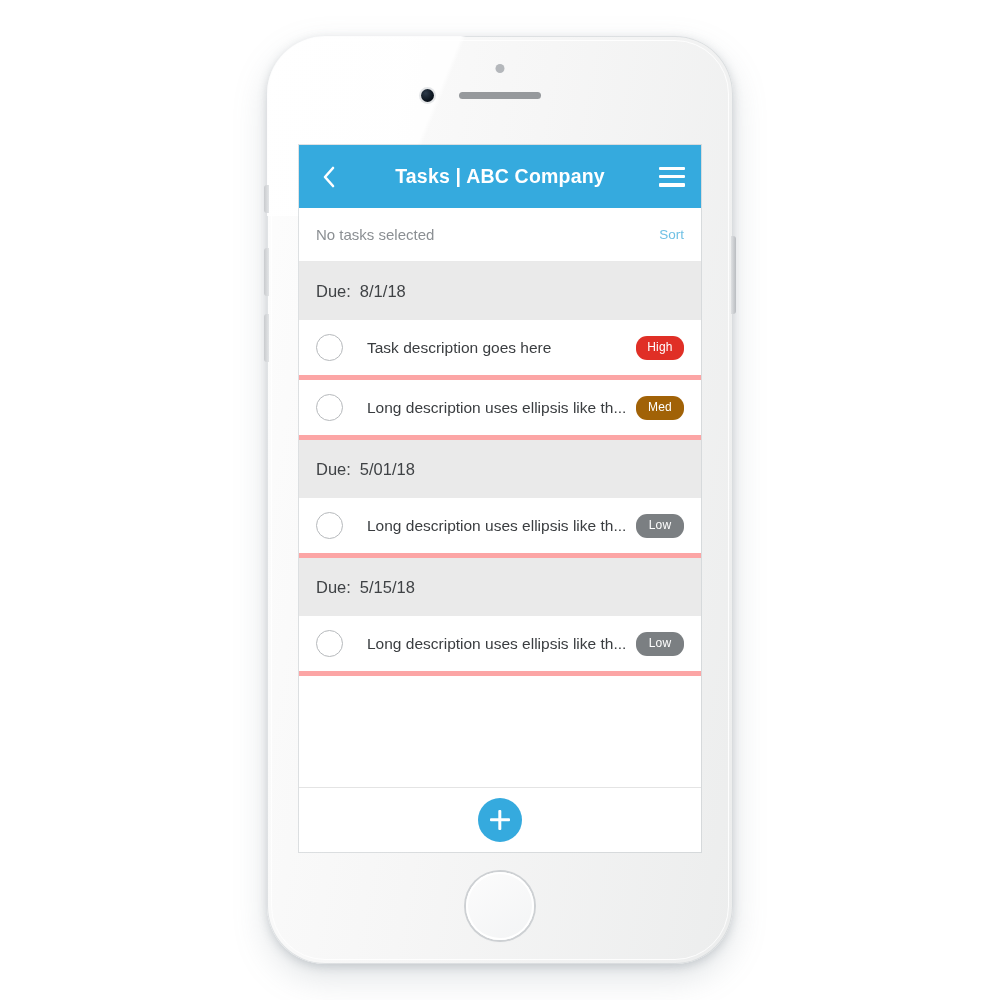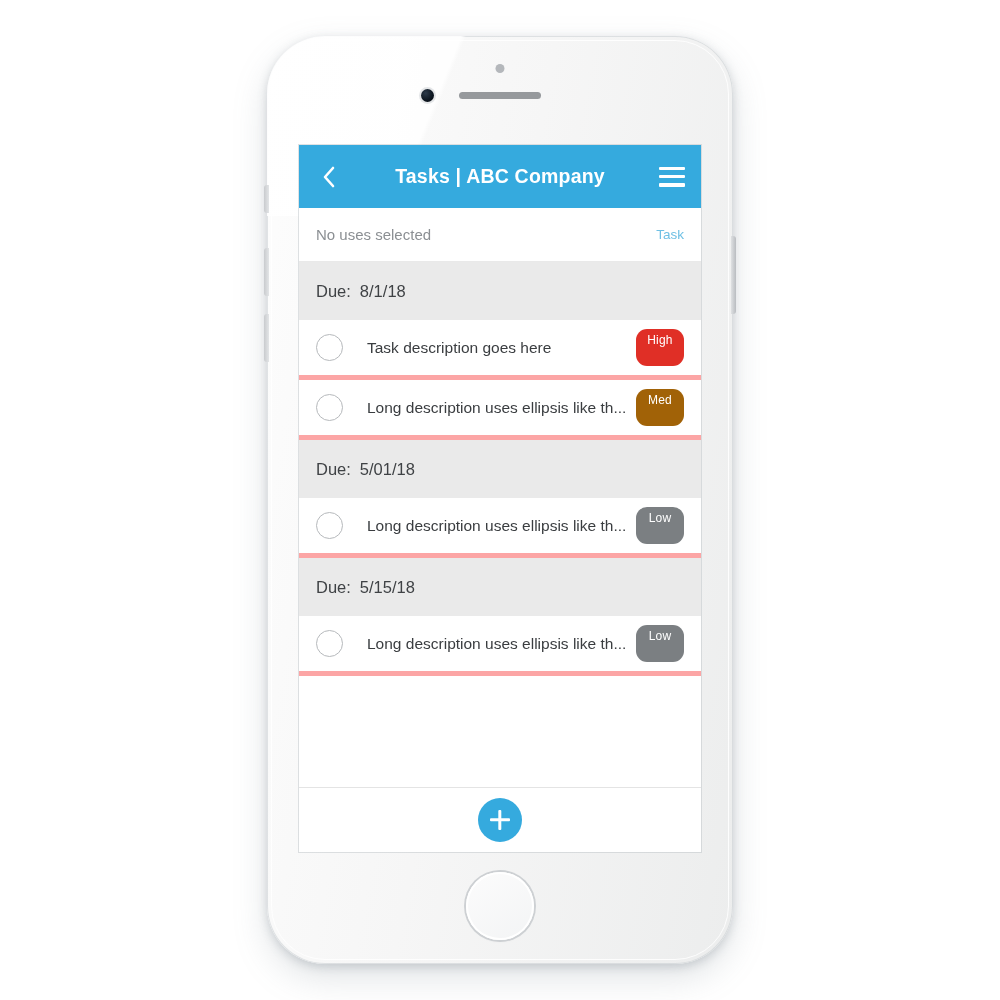--- a/index.html
+++ b/index.html
@@ -246,21 +246,21 @@
     margin-left: 24px;
     font-size: 15.5px;
     color: #3a3d40;
     white-space: nowrap;
     overflow: hidden;
   }
 
   .priority-badge {
     flex: 0 0 auto;
     min-width: 48px;
-    padding: 4px 11px 19px;
+    padding: 4px 11px 6px;
     border-radius: 11px;
     font-size: 12px;
     color: #ffffff;
     text-align: center;
     letter-spacing: 0.2px;
   }
 
   
   .bottom-bar {
     flex: 0 0 auto;
@@ -324,22 +324,22 @@
         </div>
         <div class="app-title">Tasks  |  ABC Company</div>
         <div class="hamburger">
           <span></span>
             <span></span>
             <span></span>
         </div>
       </div>
 
       <div class="subbar">
-        <div class="subbar-status">No uses selected</div>
-        <div class="subbar-sort">Task</div>
+        <div class="subbar-status">No tasks selected</div>
+        <div class="subbar-sort">Sort</div>
       </div>
 
       <div class="task-list">
 
         <div class="date-group-header">
           <span class="due-label">Due:</span>
           <span>8/1/18</span>
         </div>
 
         <div class="task-row">

